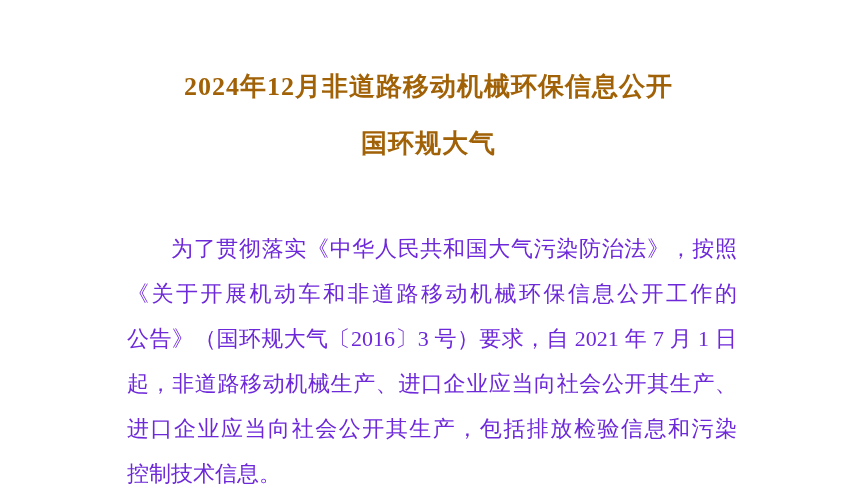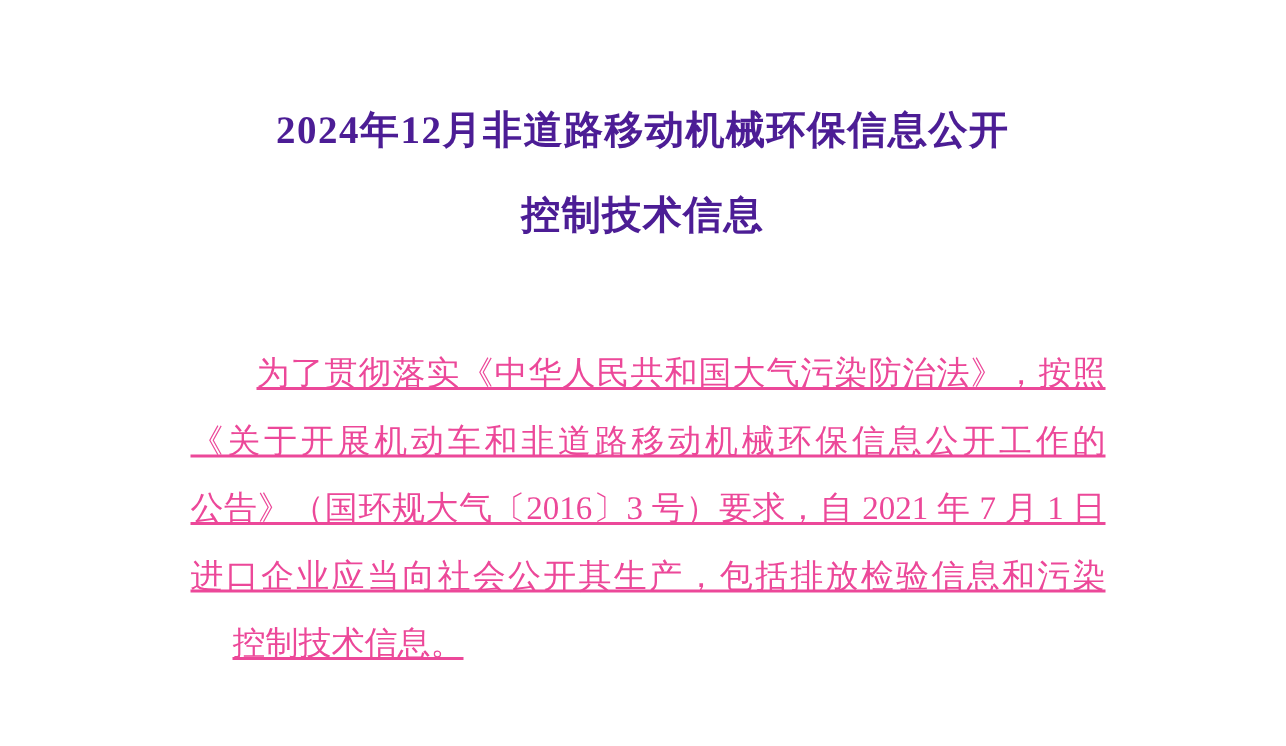--- a/index.html
+++ b/index.html
@@ -19,59 +19,58 @@
     width: 857px;
     height: 497px;
     background: #ffffff;
   }
   .doc-title {
     margin: 0;
     padding-top: 58px;
     text-align: center;
     font-size: 26px;
     font-weight: bold;
-    color: #4c1d95;
+    color: #a16207;
     letter-spacing: 1px;
   }
   .doc-title .title-line {
     line-height: 57px;
     white-space: nowrap;
   }
   .doc-body {
     margin: 54px 0 0 127px;
     width: 610px;
     font-size: 22px;
-    color: #ec4899;
-    text-decoration: underline;
+    color: #6d28d9;
   }
   .body-line {
     line-height: 45px;
     text-align: justify;
     text-align-last: justify;
     white-space: nowrap;
   }
   .body-line.first-line {
     text-indent: 44px;
   }
   .body-line.last-line {
     text-align-last: left;
-    margin-left: 28px;
   }
 </style>
 </head>
 <body>
 
 <div class="page">
 
   <h1 class="doc-title">
     <div class="title-line">2024年12月非道路移动机械环保信息公开</div>
-    <div class="title-line">控制技术信息</div>
+    <div class="title-line">国环规大气</div>
   </h1>
 
   <div class="doc-body">
     <div class="body-line first-line">为了贯彻落实《中华人民共和国大气污染防治法》，按照</div>
     <div class="body-line">《关于开展机动车和非道路移动机械环保信息公开工作的</div>
     <div class="body-line">公告》（国环规大气〔2016〕3 号）要求，自 2021 年 7 月 1 日</div>
+    <div class="body-line">起，非道路移动机械生产、进口企业应当向社会公开其生产、</div>
     <div class="body-line">进口企业应当向社会公开其生产，包括排放检验信息和污染</div>
     <div class="body-line last-line">控制技术信息。</div>
   </div>
 
 </div>
 
 </body></html>

